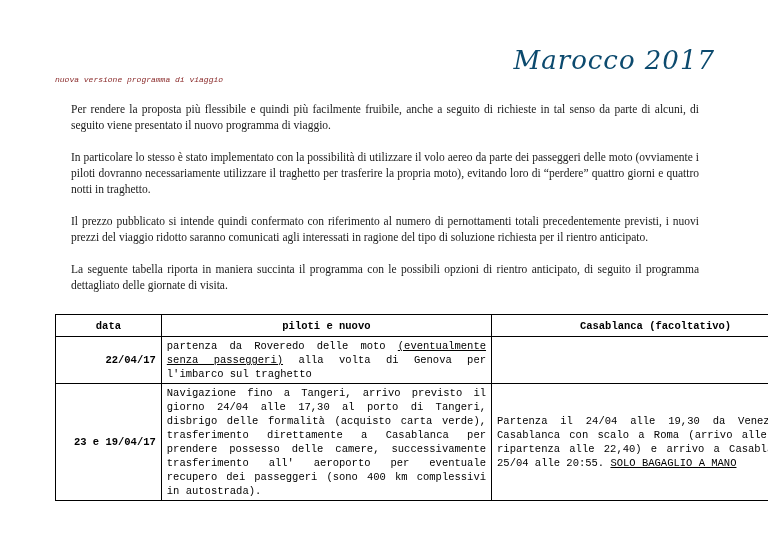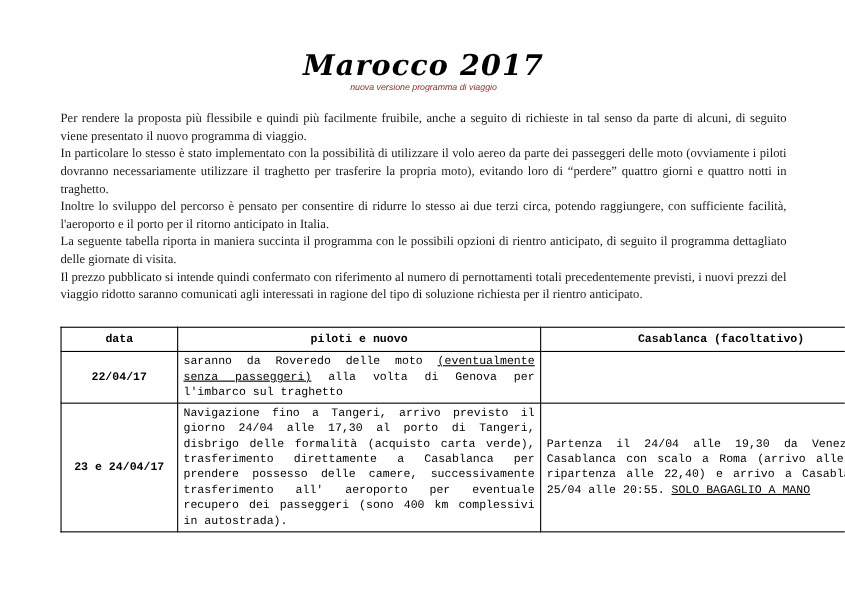--- a/index.html
+++ b/index.html
@@ -8,45 +8,45 @@
     background: #ffffff;
     font-family: "Liberation Serif", serif;
     color: #1a1a1a;
     overflow: hidden;
   }
   .page {
     width: 768px; height: 543px;
     padding: 46px 53px 0 55px;
   }
   .title {
-    text-align: center;
+    text-align: right;
     font-family: "DejaVu Serif", serif;
     font-style: italic;
-    font-weight: bold;
+    font-weight: normal;
     font-size: 26px;
     line-height: 28px;
-    color: #000000;
+    color: #0c4a6e;
     letter-spacing: 1px;
   }
   .subtitle {
-    text-align: center;
-    font-family: Liberation Sans, sans-serif;
+    text-align: left;
+    font-family: Liberation Mono, monospace;
     font-style: italic;
     font-size: 8px;
     line-height: 10px;
     color: #8a2a2a;
     margin-top: 1px;
   }
   .body-text {
     margin-top: 15px;
     font-size: 11.5px;
     line-height: 16px;
     text-align: justify;
   }
-  .body-text p { margin: 0; }
+  .body-text p { margin: 16px; }
   .program-table {
     border-collapse: collapse;
     margin-top: 21px;
     width: 765px;
     font-family: Liberation Mono, monospace;
     font-size: 10.5px;
     color: #000;
   }
   .program-table th, .program-table td {
     border: 1px solid #000;
@@ -55,21 +55,21 @@
   }
   .program-table th {
     text-align: center;
     font-weight: bold;
     height: 22px;
     vertical-align: middle;
   }
   td.cell-date {
     font-weight: bold;
     vertical-align: middle;
-    text-align: center;
+    text-align: right;
     white-space: nowrap;
   }
   td.cell-piloti {
     text-align: justify;
     line-height: 14px;
   }
   td.cell-passeggeri {
     text-align: justify;
     line-height: 14px;
     vertical-align: middle;
@@ -80,45 +80,44 @@
 <body>
 
 <div class="page">
 
   <h1 class="title">Marocco 2017</h1>
   <div class="subtitle">nuova versione programma di viaggio</div>
 
   <div class="body-text">
     <p>Per rendere la proposta più flessibile e quindi più facilmente fruibile, anche a seguito di richieste in tal senso da parte di alcuni, di seguito viene presentato il nuovo programma di viaggio.</p>
     <p>In particolare lo stesso è stato implementato con la possibilità di utilizzare il volo aereo da parte dei passeggeri delle moto (ovviamente i piloti dovranno necessariamente utilizzare il traghetto per trasferire la propria moto), evitando loro di “perdere” quattro giorni e quattro notti in traghetto.</p>
-    <p>Inoltre lo sviluppo del percorso è pensato per consentire di ridurre lo stesso ai due terzi circa, potendo raggiungere, con sufficiente facilità, l'aeroporto e il porto per il ritorno anticipato in Italia.</p>
+    <p>Il prezzo pubblicato si intende quindi confermato con riferimento al numero di pernottamenti totali precedentemente previsti, i nuovi prezzi del viaggio ridotto saranno comunicati agli interessati in ragione del tipo di soluzione richiesta per il rientro anticipato.</p>
     <p>La seguente tabella riporta in maniera succinta il programma con le possibili opzioni di rientro anticipato, di seguito il programma dettagliato delle giornate di visita.</p>
-    <p>Il prezzo pubblicato si intende quindi confermato con riferimento al numero di pernottamenti totali precedentemente previsti, i nuovi prezzi del viaggio ridotto saranno comunicati agli interessati in ragione del tipo di soluzione richiesta per il rientro anticipato.</p>
   </div>
 
   <table class="program-table">
     <colgroup>
       <col style="width:82px">
       <col style="width:290px">
       <col style="width:288px">
     </colgroup>
     <thead>
       <tr>
         <th>data</th>
         <th>piloti e nuovo</th>
         <th>Casablanca (facoltativo)</th>
       </tr>
     </thead>
     <tbody>
       <tr>
         <td class="cell-date">22/04/17</td>
-        <td class="cell-piloti"><span>saranno da Roveredo delle moto </span><span class="u">(eventualmente senza passeggeri)</span><span> alla volta di Genova per l'imbarco sul traghetto</span></td>
+        <td class="cell-piloti"><span>partenza da Roveredo delle moto </span><span class="u">(eventualmente senza passeggeri)</span><span> alla volta di Genova per l'imbarco sul traghetto</span></td>
         <td class="cell-passeggeri"></td>
       </tr>
       <tr>
-        <td class="cell-date">23 e 24/04/17</td>
+        <td class="cell-date">23 e 19/04/17</td>
         <td class="cell-piloti">Navigazione fino a Tangeri, arrivo previsto il giorno 24/04 alle 17,30 al porto di Tangeri, disbrigo delle formalità (acquisto carta verde), trasferimento direttamente a Casablanca per prendere possesso delle camere, successivamente trasferimento all' aeroporto per eventuale recupero dei passeggeri (sono 400 km complessivi in autostrada).</td>
         <td class="cell-passeggeri"><span>Partenza il 24/04 alle 19,30 da Venezia per Casablanca con scalo a Roma (arrivo alle 20,30, ripartenza alle 22,40) e arrivo a Casablanca il 25/04 alle 20:55. </span><span class="u">SOLO BAGAGLIO A MANO</span></td>
       </tr>
     </tbody>
   </table>
 
 </div>
 
 </body></html>

